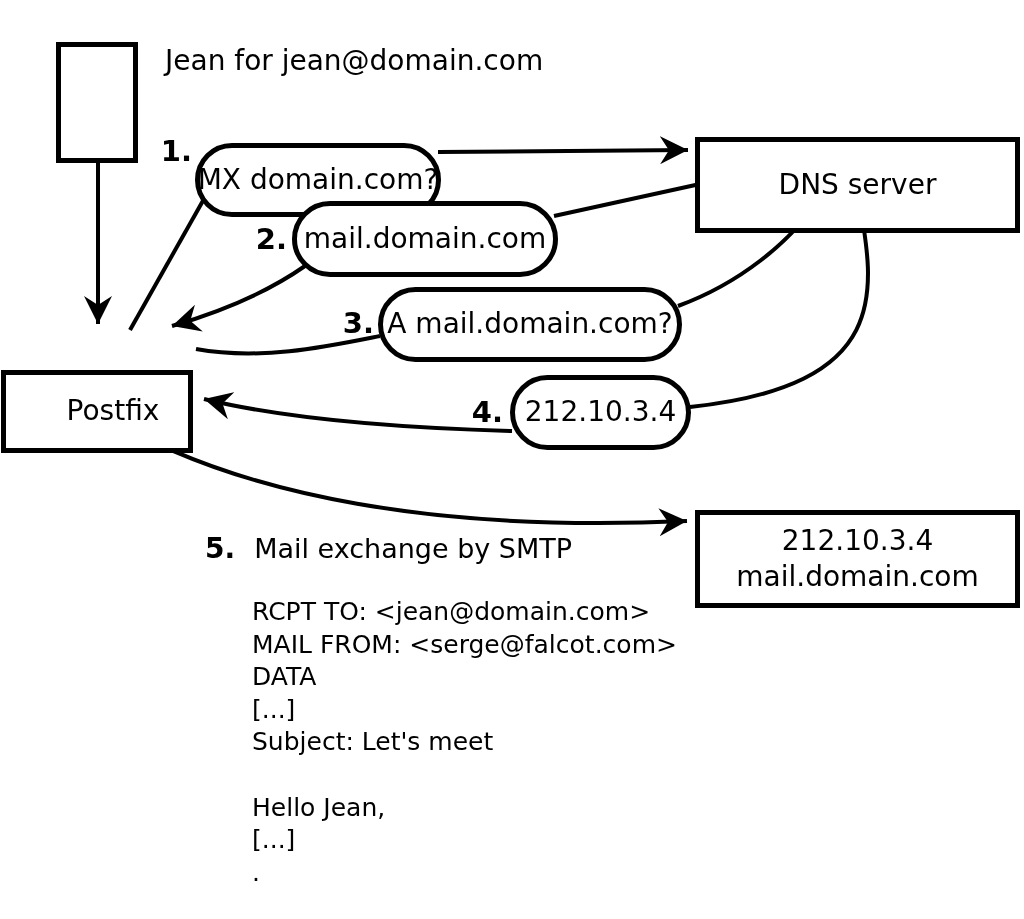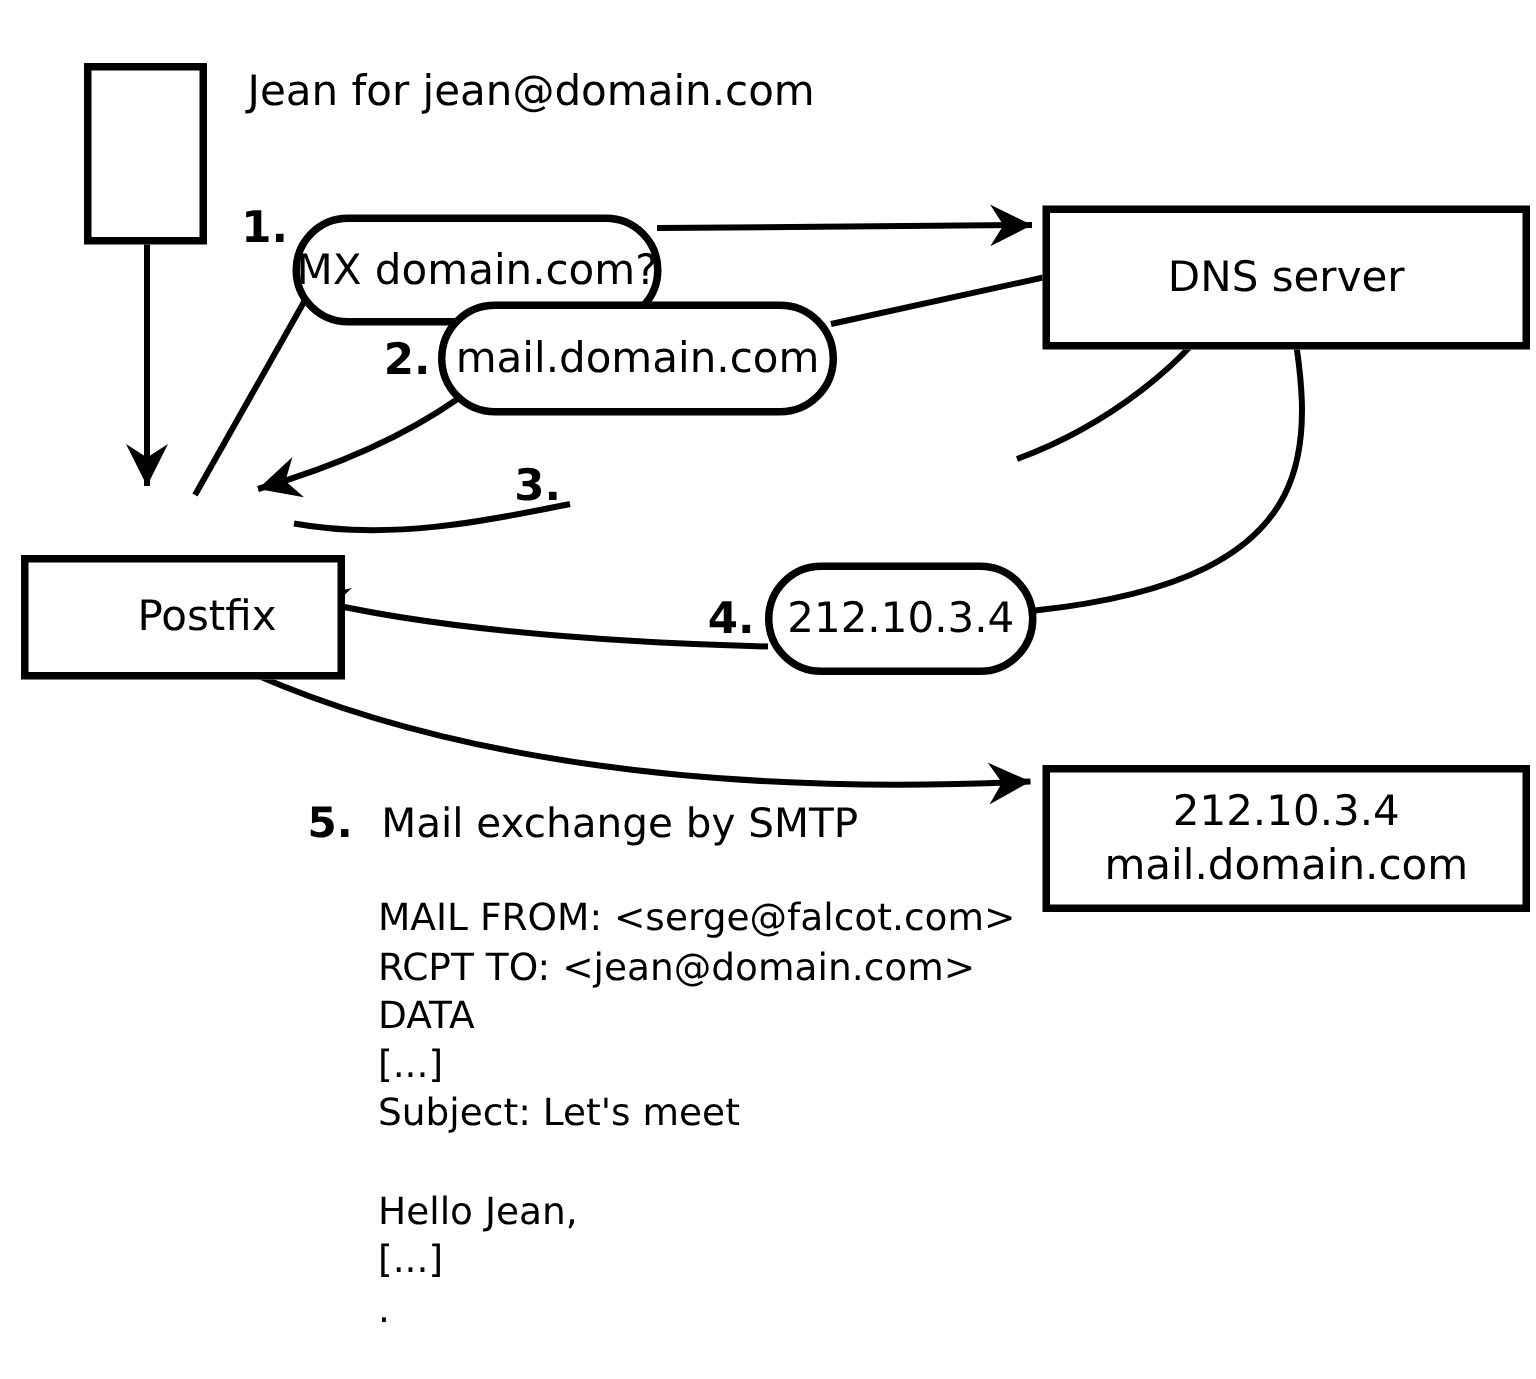--- a/index.html
+++ b/index.html
@@ -37,22 +37,22 @@
     font-size: 28px;
     line-height: 1.3;
     text-align: center;
     white-space: nowrap;
   }
   .mail-rect {
     left: 56px; top: 2px;
     width: 82px; height: 121px;
   }
   .postfix-box {
-    left: 14px; top: 330px;
-    width: 216px; height: 83px; padding-left: 32px;
+    left: 1px; top: 330px;
+    width: 192px; height: 83px; padding-left: 32px;
   }
   .dns-box {
     left: 695px; top: 97px;
     width: 325px; height: 96px;
   }
   .target-box {
     left: 695px; top: 470px;
     width: 325px; height: 98px;
   }
   .pill1 { left: 195px; top: 115px; width: 246px; height: 74px; margin-top: 28px; }
@@ -155,34 +155,37 @@
   <div class="node pill-node pill1">
     <span class="node-label">MX domain.com?</span>
   </div>
 
   <div class="step-num num2">2.</div>
   <div class="node pill-node pill2">
     <span class="node-label">mail.domain.com</span>
   </div>
 
   <div class="step-num num3">3.</div>
+  <div class="node pill-node pill3">
+    <span class="node-label">A mail.domain.com?</span>
+  </div>
 
   <div class="step-num num4">4.</div>
   <div class="node pill-node pill4">
     <span class="node-label">212.10.3.4</span>
   </div>
 
   <div class="step5-row">
     <span class="step5-num">5.</span>
     <span class="step5-label">Mail exchange by SMTP</span>
   </div>
 
   <div class="smtp-block">
+    <div class="smtp-line">RCPT TO: &lt;jean@domain.com&gt;</div>
     <div class="smtp-line">MAIL FROM: &lt;serge@falcot.com&gt;</div>
-    <div class="smtp-line">RCPT TO: &lt;jean@domain.com&gt;</div>
     <div class="smtp-line">DATA</div>
     <div class="smtp-line">[...]</div>
     <div class="smtp-line">Subject: Let's meet</div>
     <div class="smtp-line"></div>
     <div class="smtp-line">Hello Jean,</div>
     <div class="smtp-line">[...]</div>
     <div class="smtp-line">.</div>
   </div>
 
 </div>

